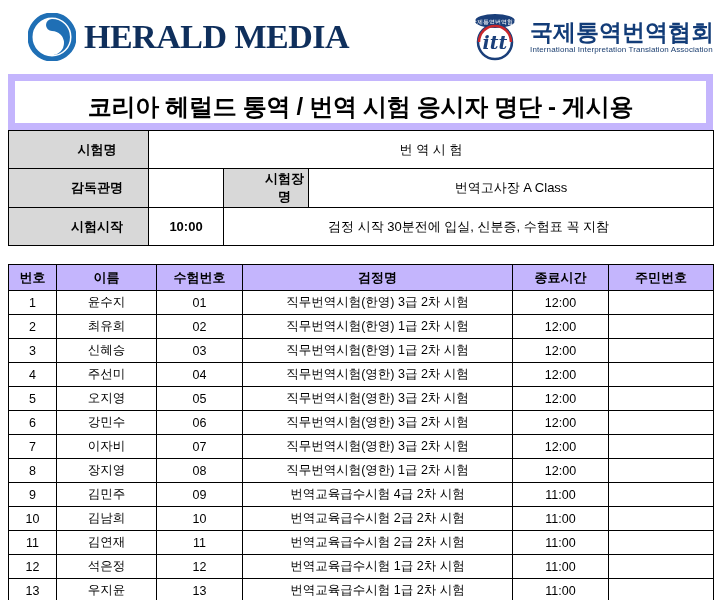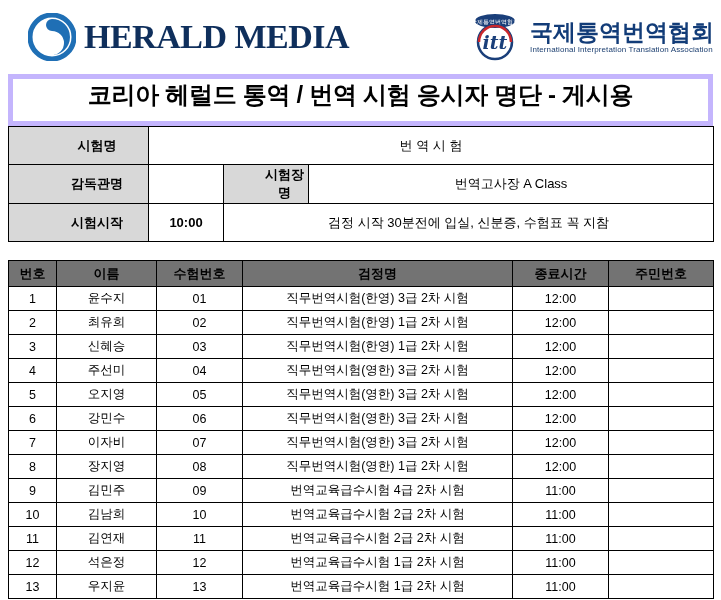--- a/index.html
+++ b/index.html
@@ -71,24 +71,24 @@
     font-size: 8px;
     color: #1c3f70;
     letter-spacing: 0.1px;
     white-space: nowrap;
     margin-top: 2px;
   }
 
   
   .title-box {
     margin: 4px 8px 0 8px;
-    border: 5px solid #c4b5fd;
+    border: 7px solid #c4b5fd;
     height: 42px;
     display: flex;
-    align-items: flex-start;
+    align-items: flex-end;
     justify-content: center;
     background: #ffffff;
   }
   .title-text {
     font-size: 24px;
     font-weight: bold;
     letter-spacing: -0.3px;
   }
 
   
@@ -127,21 +127,21 @@
   }
   table.list th, table.list td {
     border: 1px solid #000;
     height: 23px;
     font-size: 12.5px;
     text-align: center;
     vertical-align: middle;
     padding: 0;
   }
   table.list th {
-    background: #737373;
+    background: #c4b5fd;
     font-weight: bold;
     height: 25px;
     font-size: 13px;
   }
 </style>
 </head>
 <body>
 
 <div class="page">
 

